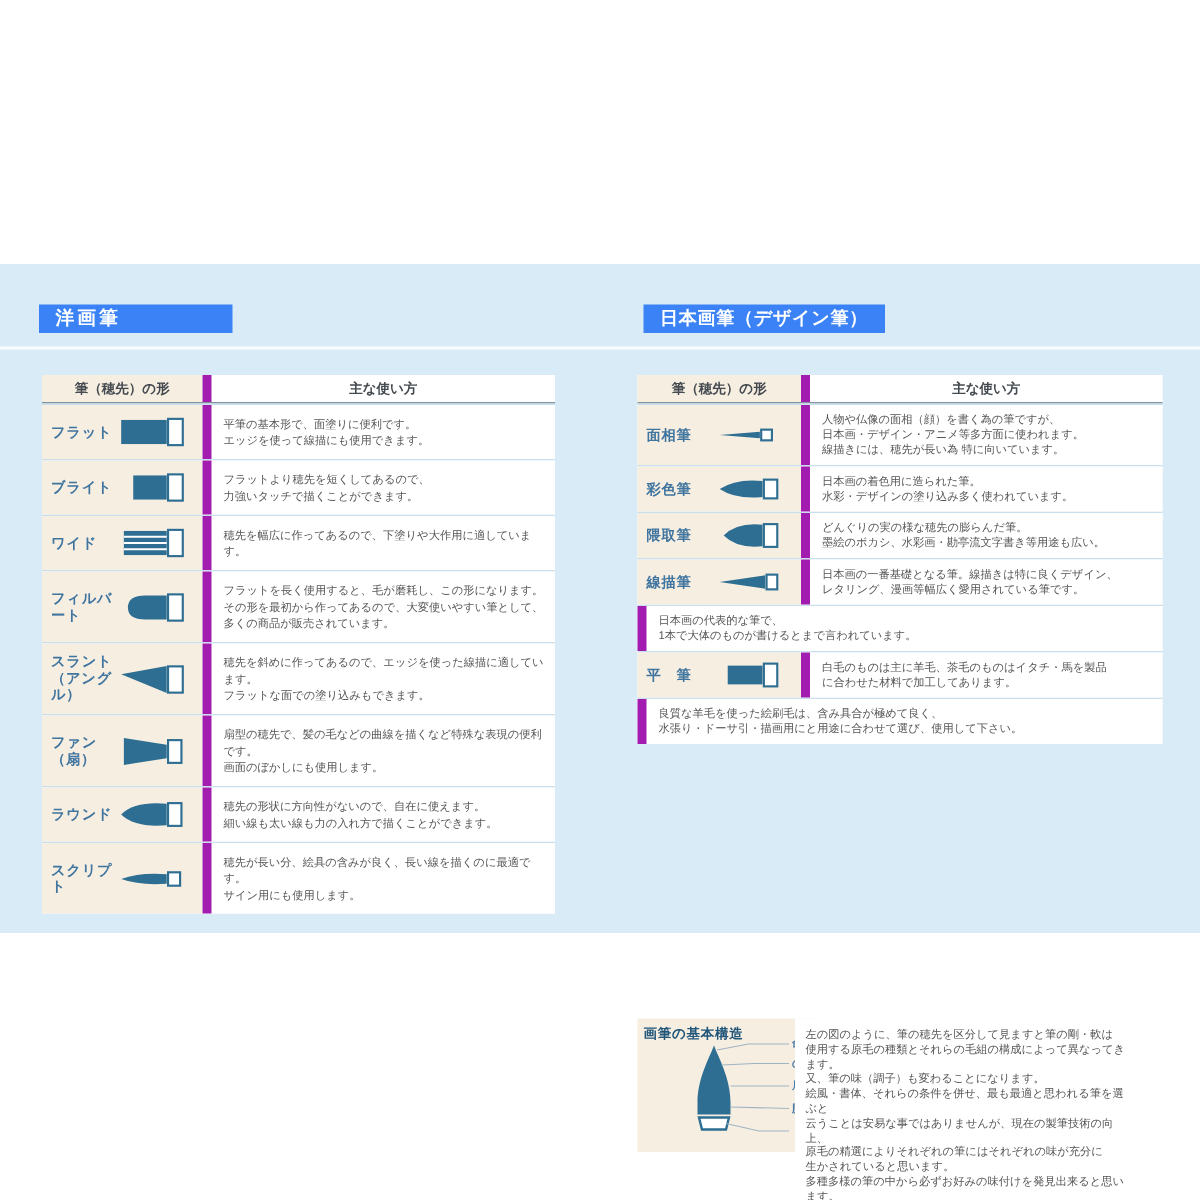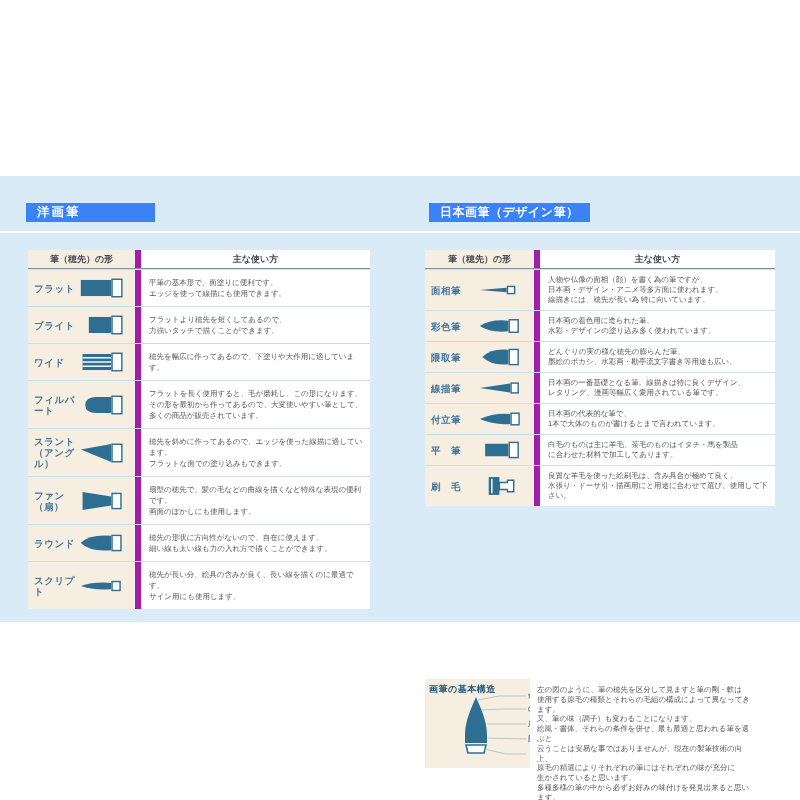--- a/index.html
+++ b/index.html
@@ -244,29 +244,20 @@
               <rect class="ferrule" x="37" y="5.5" width="8" height="11"></rect>
             </svg>
         </span>
       </div>
       <div class="cell desc-cell">
           <span class="desc">日本画の一番基礎となる筆。線描きは特に良くデザイン、
 レタリング、漫画等幅広く愛用されている筆です。</span>
         </div>
     </div>
     <div class="row">
-      <div class="cell name-cell">
-        <span class="brush-name">付立筆</span>
-        <span class="brush-icon">
-          <svg width="50" height="22" viewBox="0 0 56 22">
-              <path class="bristle" d="M2,11 Q18,4 36,5.5 L36,16.5 Q18,18 2,11 Z"></path>
-              <rect class="ferrule" x="37" y="4.5" width="9" height="13"></rect>
-            </svg>
-        </span>
-      </div>
       <div class="cell desc-cell">
           <span class="desc">日本画の代表的な筆で、
 1本で大体のものが書けるとまで言われています。</span>
         </div>
     </div>
     <div class="row">
       <div class="cell name-cell">
         <span class="brush-name">平　筆</span>
         <span class="brush-icon">
           <svg width="50" height="22" viewBox="0 0 56 22">
@@ -274,30 +265,20 @@
               <rect class="ferrule" x="35" y="2.5" width="10" height="17"></rect>
             </svg>
         </span>
       </div>
       <div class="cell desc-cell">
           <span class="desc">白毛のものは主に羊毛、茶毛のものはイタチ・馬を製品
 に合わせた材料で加工してあります。</span>
         </div>
     </div>
     <div class="row">
-      <div class="cell name-cell">
-        <span class="brush-name">刷　毛</span>
-        <span class="brush-icon">
-          <svg width="50" height="22" viewBox="0 0 56 22">
-              <rect class="bristle" x="12" y="1" width="12" height="20"></rect>
-              <line class="stripe" x1="15.5" y1="3" x2="15.5" y2="19"></line>
-              <path class="ferrule" d="M24,7 L33,7 L33,4.5 L40,4.5 L40,17.5 L33,17.5 L33,15 L24,15 Z"></path>
-            </svg>
-        </span>
-      </div>
       <div class="cell desc-cell">
           <span class="desc">良質な羊毛を使った絵刷毛は、含み具合が極めて良く、
 水張り・ドーサ引・描画用にと用途に合わせて選び、使用して下さい。</span>
         </div>
     </div>
   </div>
 
   <div class="anatomy-left">
     <div class="anatomy-title">画筆の基本構造</div>
     <svg class="anatomy-svg" width="76" height="76" viewBox="0 0 76 76">

